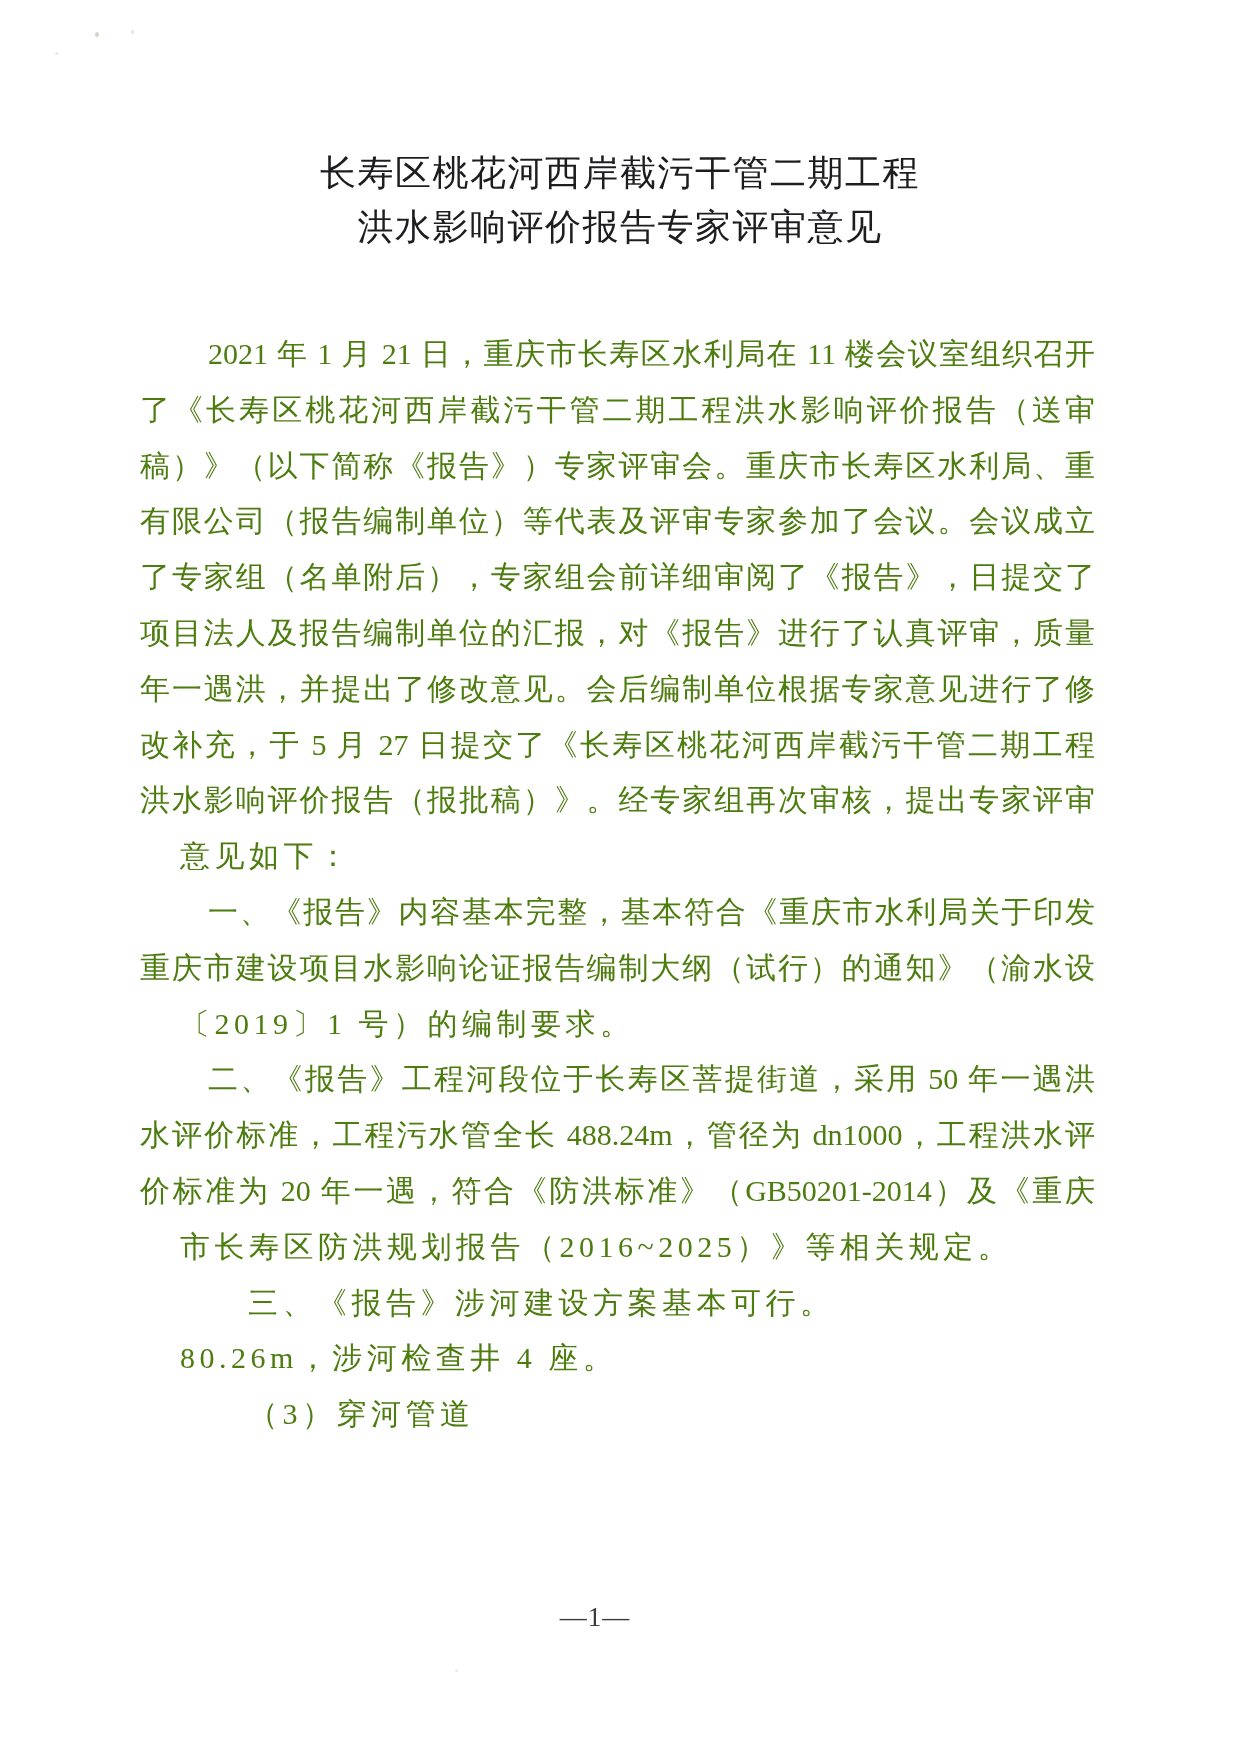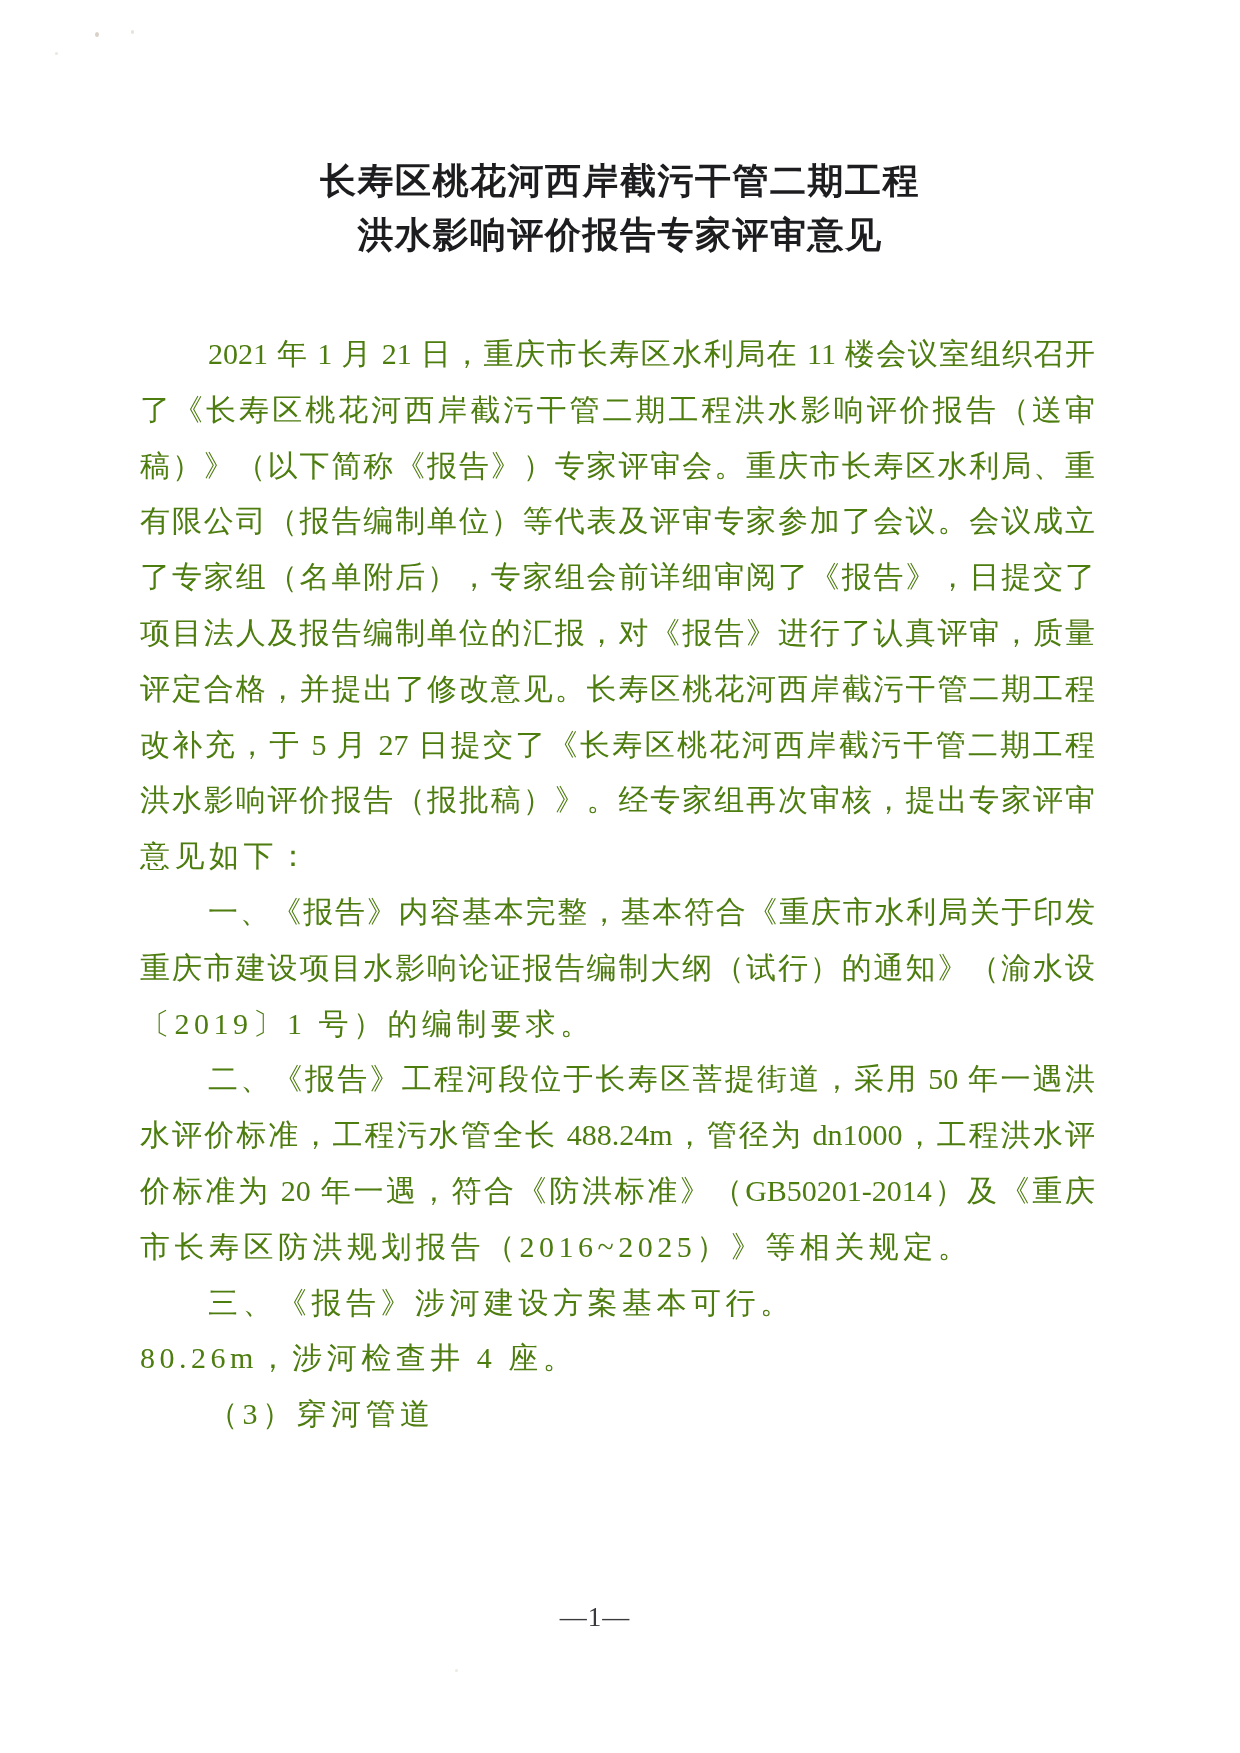--- a/index.html
+++ b/index.html
@@ -12,26 +12,26 @@
     width: 1240px;
     height: 1753px;
     margin: 0 auto;
     background: #ffffff;
     overflow: hidden;
     font-family: "Liberation Serif", "DejaVu Serif", serif;
     color: #2e2e31;
   }
   .doc-title {
     position: absolute;
-    top: 154px;
+    top: 146px;
     left: 25px;
     width: 1190px;
     text-align: center;
     font-size: 36px;
-    font-weight: 700;
+    font-weight: 400;
     line-height: 54px;
     letter-spacing: 1.5px;
     color: #1d1d20;
   }
   .doc-body {
     position: absolute;
     top: 326px;
     left: 140px;
     width: 955px;
   }
@@ -43,20 +43,21 @@
     text-align-last: justify;
     text-justify: inter-character;
     white-space: normal;
     color: #4d7c0f;
   }
   .bline.indent { text-indent: 68px; }
   .bline.end {
     text-align: right;
     text-align-last: left;
     letter-spacing: 4.5px;
+    margin-left: 40px;
   }
   .page-footer {
     position: absolute;
     top: 1602px;
     left: 0;
     width: 1190px;
     text-align: center;
     font-size: 27px;
     letter-spacing: 1px;
     color: #3a3a3e;
@@ -88,21 +89,21 @@
     <div>洪水影响评价报告专家评审意见</div>
   </div>
 
   <div class="doc-body">
       <div class="bline indent">2021 年 1 月 21 日，重庆市长寿区水利局在 11 楼会议室组织召开</div>
       <div class="bline">了《长寿区桃花河西岸截污干管二期工程洪水影响评价报告（送审</div>
       <div class="bline">稿）》（以下简称《报告》）专家评审会。重庆市长寿区水利局、重</div>
       <div class="bline">有限公司（报告编制单位）等代表及评审专家参加了会议。会议成立</div>
       <div class="bline">了专家组（名单附后），专家组会前详细审阅了《报告》，日提交了</div>
       <div class="bline">项目法人及报告编制单位的汇报，对《报告》进行了认真评审，质量</div>
-      <div class="bline">评定合格，并提出了修改意见。长寿区桃花河西岸截污干管二期工程</div>
+      <div class="bline">年一遇洪，并提出了修改意见。会后编制单位根据专家意见进行了修</div>
       <div class="bline">改补充，于 5 月 27 日提交了《长寿区桃花河西岸截污干管二期工程</div>
       <div class="bline">洪水影响评价报告（报批稿）》。经专家组再次审核，提出专家评审</div>
       <div class="bline end">意见如下：</div>
       <div class="bline indent">一、《报告》内容基本完整，基本符合《重庆市水利局关于印发</div>
       <div class="bline">重庆市建设项目水影响论证报告编制大纲（试行）的通知》（渝水设</div>
       <div class="bline end">〔2019〕1 号）的编制要求。</div>
       <div class="bline indent">二、《报告》工程河段位于长寿区菩提街道，采用 50 年一遇洪</div>
       <div class="bline">水评价标准，工程污水管全长 488.24m，管径为 dn1000，工程洪水评</div>
       <div class="bline">价标准为 20 年一遇，符合《防洪标准》（GB50201-2014）及《重庆</div>
       <div class="bline end">市长寿区防洪规划报告（2016~2025）》等相关规定。</div>

